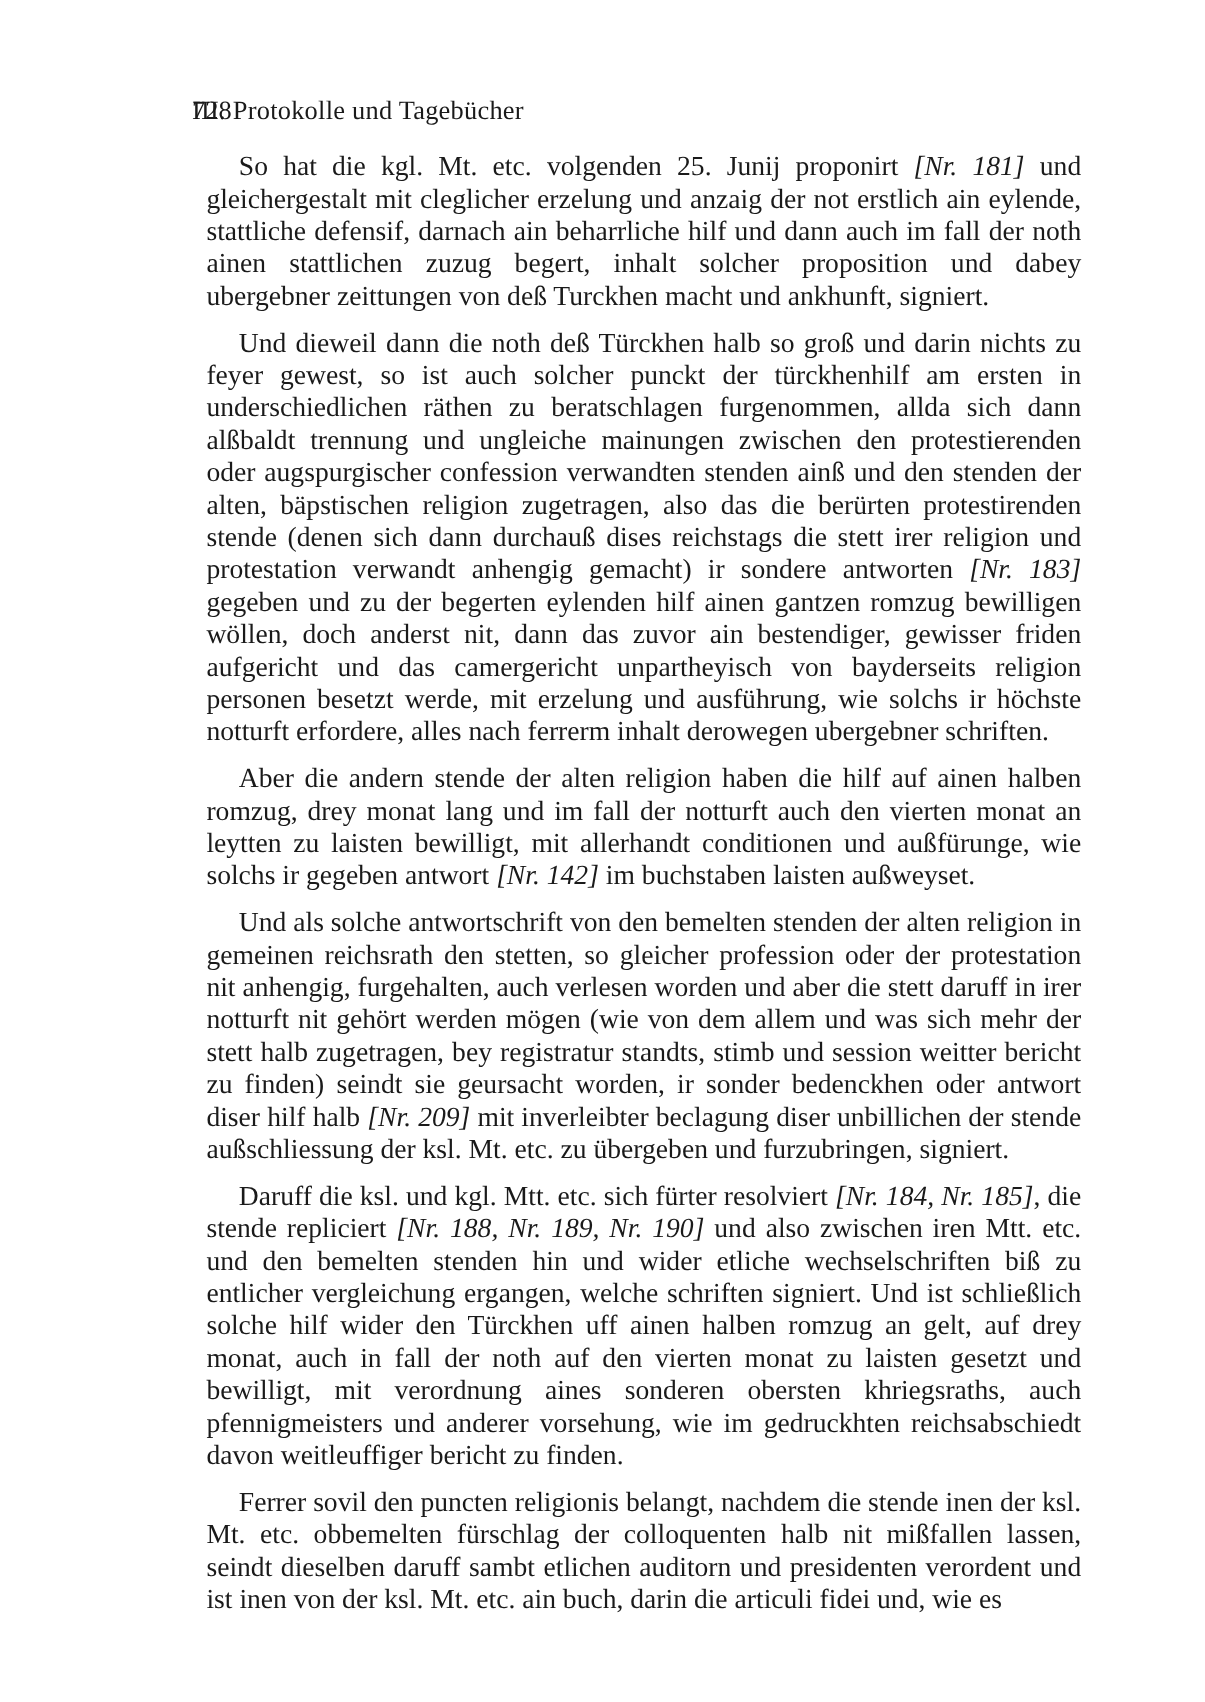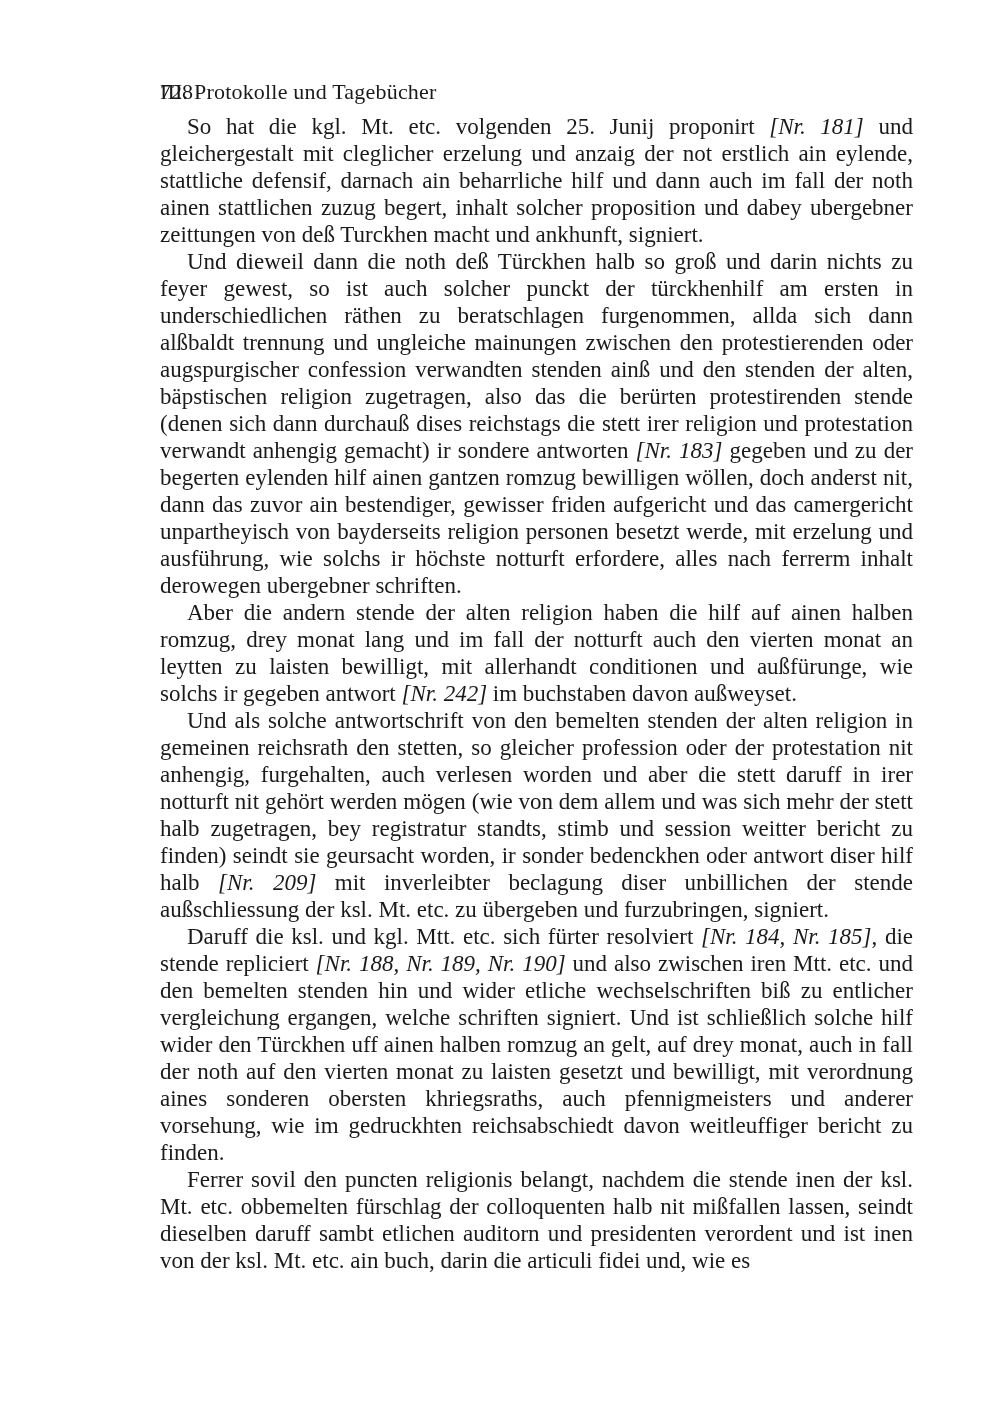--- a/index.html
+++ b/index.html
@@ -38,37 +38,37 @@
     position: absolute;
     left: 160px;
     top: 113px;
     width: 753px;
     font-size: 23px;
     line-height: 27px;
     text-align: justify;
     hyphens: none;
   }
   .text-block p {
-    margin: 0;
+    margin: 12px;
     padding: 0;
     text-indent: 27px;
   }
   .text-block i {
     font-style: italic;
   }
 </style>
 </head>
 <body>
 
 <div class="page">
   <div class="pagehead">
     <span class="pagenum">728</span>
     <span class="runhead">III. Protokolle und Tagebücher</span>
   </div>
   <div class="text-block" id="text-block">
       <p><span>So hat die kgl. Mt. etc. volgenden 25. Junij proponirt </span><i>[Nr. 181]</i><span> und gleichergestalt mit cleglicher erzelung und anzaig der not erstlich ain eylende, stattliche defensif, darnach ain beharrliche hilf und dann auch im fall der noth ainen stattlichen zuzug begert, inhalt solcher proposition und dabey ubergebner zeittungen von deß Turckhen macht und ankhunft, signiert.</span></p>
       <p><span>Und dieweil dann die noth deß Türckhen halb so groß und darin nichts zu feyer gewest, so ist auch solcher punckt der türckhenhilf am ersten in underschiedlichen räthen zu beratschlagen furgenommen, allda sich dann alßbaldt trennung und ungleiche mainungen zwischen den protestierenden oder augspurgischer confession verwandten stenden ainß und den stenden der alten, bäpstischen religion zugetragen, also das die berürten protestirenden stende (denen sich dann durchauß dises reichstags die stett irer religion und protestation verwandt anhengig gemacht) ir sondere antworten </span><i>[Nr. 183]</i><span> gegeben und zu der begerten eylenden hilf ainen gantzen romzug bewilligen wöllen, doch anderst nit, dann das zuvor ain bestendiger, gewisser friden aufgericht und das camergericht unpartheyisch von bayderseits religion personen besetzt werde, mit erzelung und ausführung, wie solchs ir höchste notturft erfordere, alles nach ferrerm inhalt derowegen ubergebner schriften.</span></p>
-      <p><span>Aber die andern stende der alten religion haben die hilf auf ainen halben romzug, drey monat lang und im fall der notturft auch den vierten monat an leytten zu laisten bewilligt, mit allerhandt conditionen und außfürunge, wie solchs ir gegeben antwort </span><i>[Nr. 242]</i><span> im buchstaben davon außweyset.</span></p>
+      <p><span>Aber die andern stende der alten religion haben die hilf auf ainen halben romzug, drey monat lang und im fall der notturft auch den vierten monat an leytten zu laisten bewilligt, mit allerhandt conditionen und außfürunge, wie solchs ir gegeben antwort </span><i>[Nr. 142]</i><span> im buchstaben laisten außweyset.</span></p>
       <p><span>Und als solche antwortschrift von den bemelten stenden der alten religion in gemeinen reichsrath den stetten, so gleicher profession oder der protestation nit anhengig, furgehalten, auch verlesen worden und aber die stett daruff in irer notturft nit gehört werden mögen (wie von dem allem und was sich mehr der stett halb zugetragen, bey registratur standts, stimb und session weitter bericht zu finden) seindt sie geursacht worden, ir sonder bedenckhen oder antwort diser hilf halb </span><i>[Nr. 209]</i><span> mit inverleibter beclagung diser unbillichen der stende außschliessung der ksl. Mt. etc. zu übergeben und furzubringen, signiert.</span></p>
       <p><span>Daruff die ksl. und kgl. Mtt. etc. sich fürter resolviert </span><i>[Nr. 184, Nr. 185]</i><span>, die stende repliciert </span><i>[Nr. 188, Nr. 189, Nr. 190]</i><span> und also zwischen iren Mtt. etc. und den bemelten stenden hin und wider etliche wechselschriften biß zu entlicher vergleichung ergangen, welche schriften signiert. Und ist schließlich solche hilf wider den Türckhen uff ainen halben romzug an gelt, auf drey monat, auch in fall der noth auf den vierten monat zu laisten gesetzt und bewilligt, mit verordnung aines sonderen obersten khriegsraths, auch pfennigmeisters und anderer vorsehung, wie im gedruckhten reichsabschiedt davon weitleuffiger bericht zu finden.</span></p>
       <p><span>Ferrer sovil den puncten religionis belangt, nachdem die stende inen der ksl. Mt. etc. obbemelten fürschlag der colloquenten halb nit mißfallen lassen, seindt dieselben daruff sambt etlichen auditorn und presidenten verordent und ist inen von der ksl. Mt. etc. ain buch, darin die articuli fidei und, wie es</span></p>
     </div>
 </div>
 
 </body></html>

